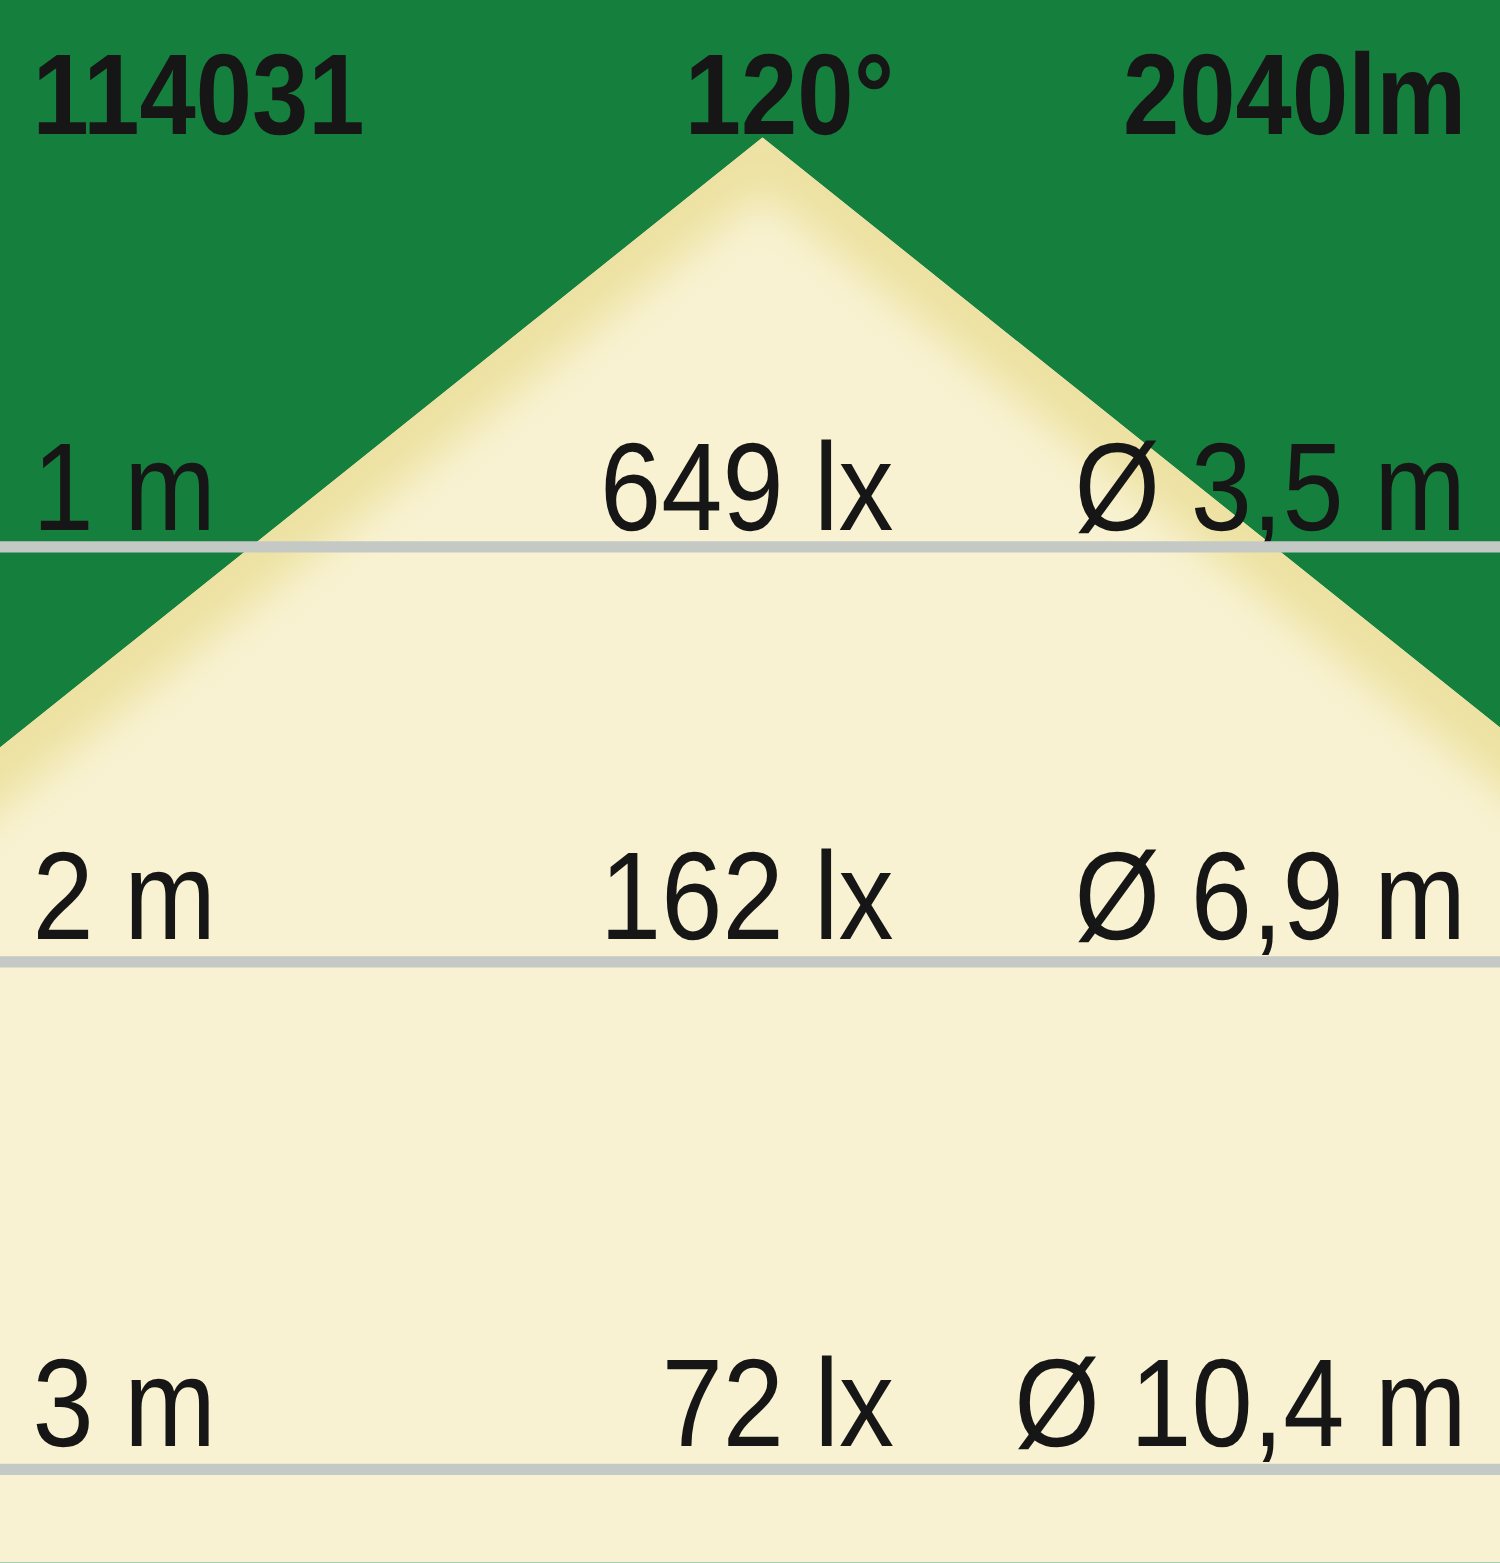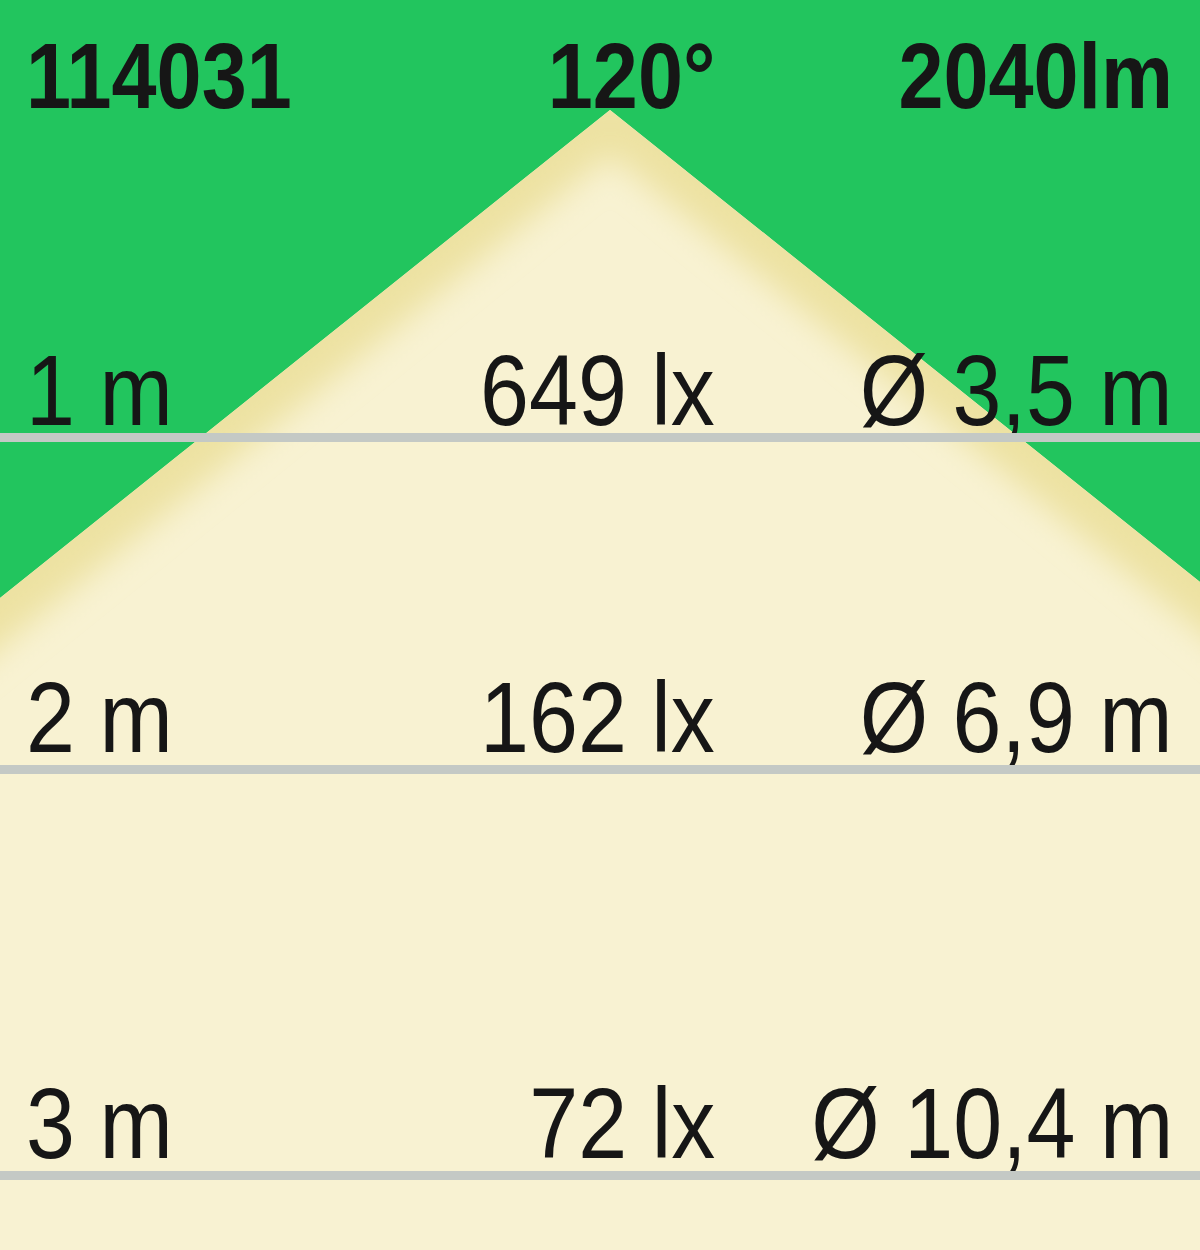--- a/index.html
+++ b/index.html
@@ -31,21 +31,21 @@
   .y-row1   { top: 340px; }
   .y-row2   { top: 667px; }
   .y-row3   { top: 1073px; }
   .line1 { top: 433px; }
   .line2 { top: 765px; }
   .line3 { top: 1171px; }
 </style>
 </head>
 <body>
 
-<div class="stage" style="background: #22c55e;">
+<div class="stage" style="background: #15803d;">
 
   <svg class="cone-svg" width="1200" height="1250" viewBox="0 0 1200 1250">
     <defs>
       <clipPath id="coneClip">
         <polygon points="610,110 -815,1250 2035,1250"></polygon>
       </clipPath>
       <filter id="soften" x="-30%" y="-30%" width="160%" height="160%">
         <feGaussianBlur stdDeviation="16"></feGaussianBlur>
       </filter>
     </defs>

